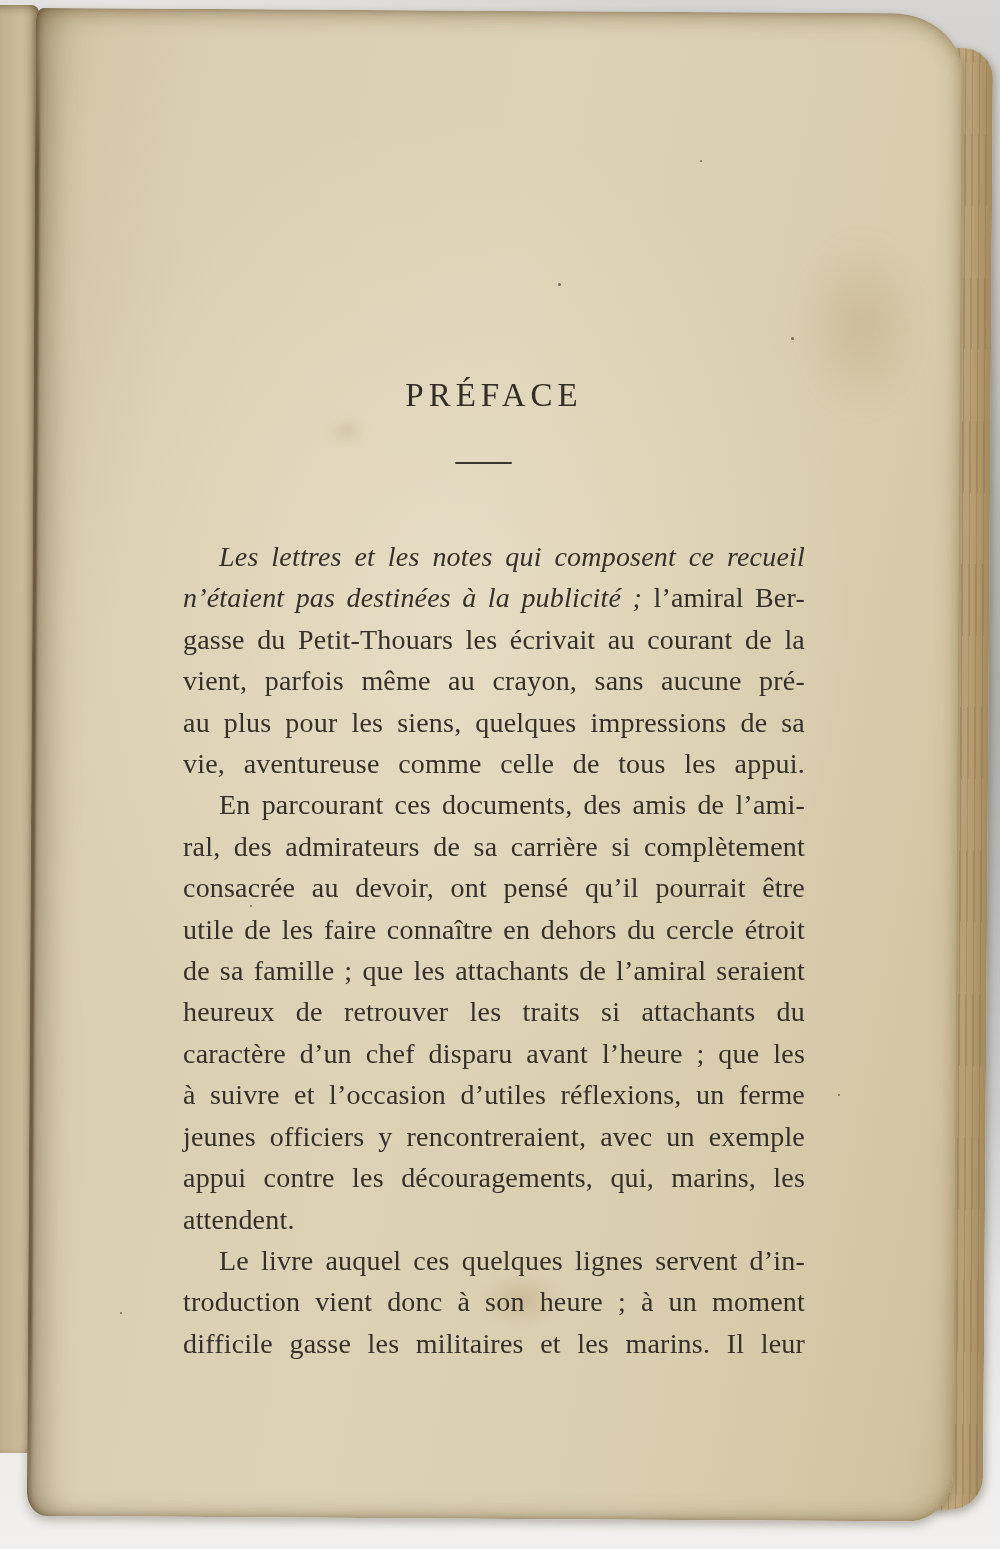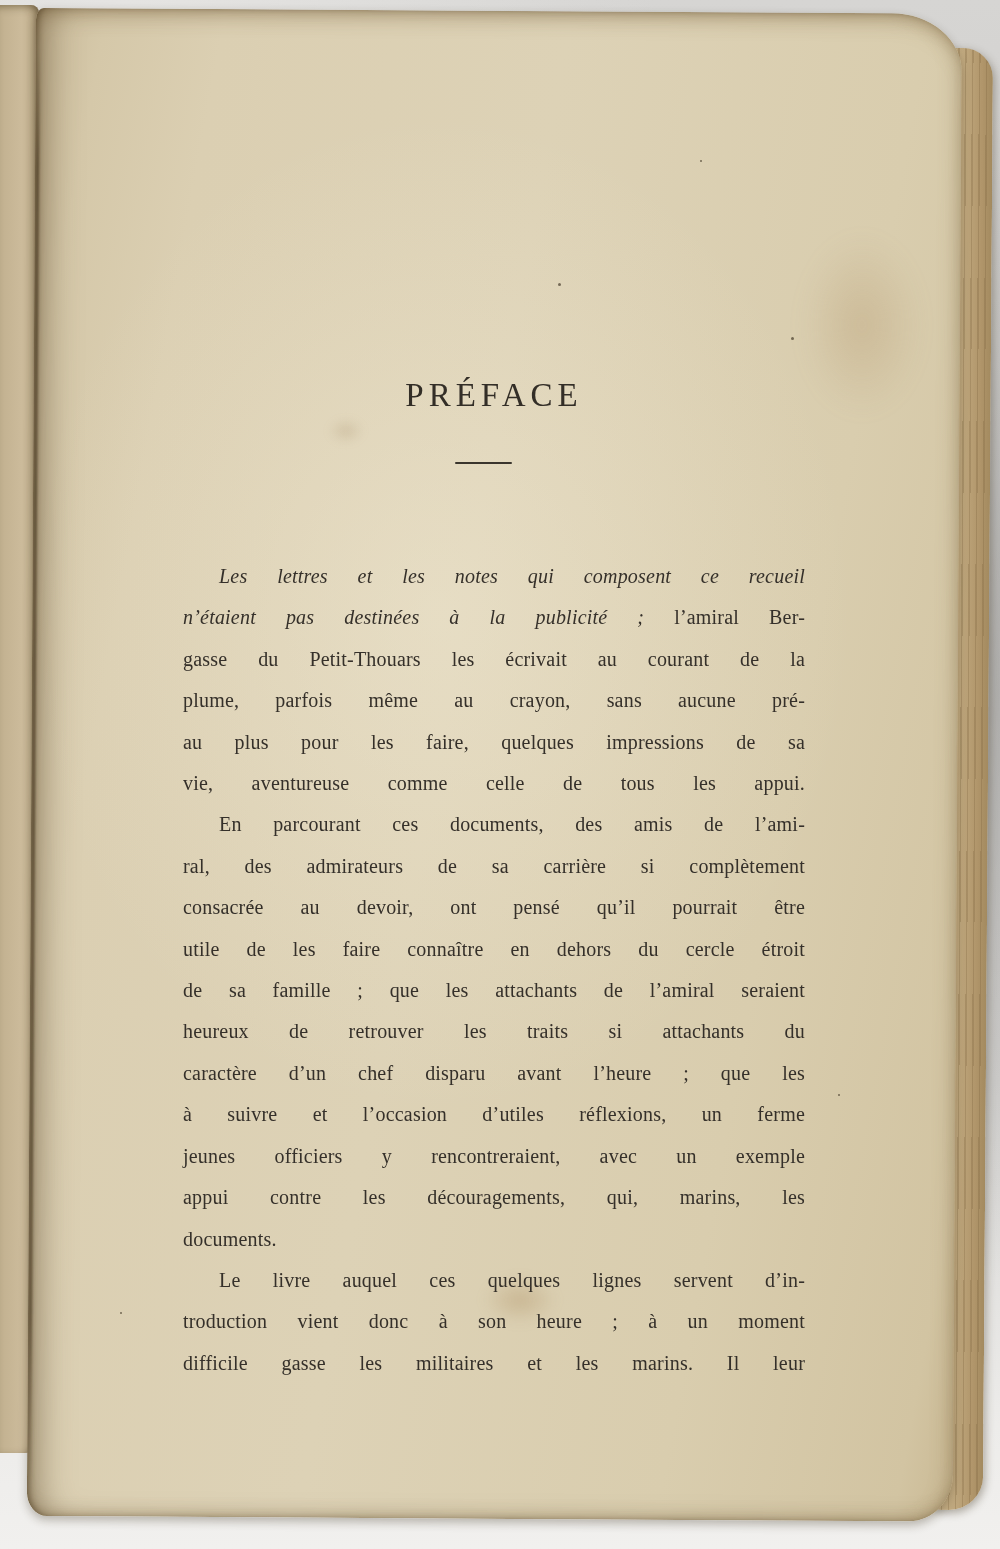--- a/index.html
+++ b/index.html
@@ -68,22 +68,22 @@
   .book-title{
     position:absolute;left:183px;top:377px;width:622px;
     text-align:center;font-size:33px;letter-spacing:5px;
     color:#332e27;font-weight:500;
   }
   .title-rule{
     position:absolute;left:455px;top:462px;width:57px;height:2px;
     background:#3a352d;border-radius:1px;
   }
   .text-block{
-    position:absolute;left:183px;top:556px;width:622px;
-    font-size:20px;line-height:41.4px;letter-spacing:.2px;
+    position:absolute;left:183px;top:536px;width:622px;
+    font-size:28px;line-height:41.4px;letter-spacing:.2px;
   }
   .line{white-space:nowrap;text-align:justify;text-align-last:justify;}
   .line.indent{padding-left:36px;}
   .line.last{text-align-last:left;}
   .line .it{font-style:italic;}
 </style>
 </head>
 <body>
 
 <div class="left-page"></div>
@@ -100,31 +100,31 @@
 <div class="speck sp5"></div>
 <div class="speck sp6"></div>
 
 <div class="content">
   <div class="book-title">PRÉFACE</div>
   <div class="title-rule"></div>
   <div class="text-block">
       <div class="line indent"><span class="it">Les lettres et les notes qui composent ce recueil</span></div>
       <div class="line"><span class="it">n’étaient pas destinées à la publicité ;</span><span> l’amiral Ber-</span></div>
       <div class="line"><span>gasse du Petit-Thouars les écrivait au courant de la</span></div>
-      <div class="line"><span>plume, parfois même au crayon, sans aucune pré-</span></div>
-      <div class="line"><span>au plus pour les faire, quelques impressions de sa</span></div>
+      <div class="line"><span>vient, parfois même au crayon, sans aucune pré-</span></div>
+      <div class="line"><span>au plus pour les siens, quelques impressions de sa</span></div>
       <div class="line"><span>vie, aventureuse comme celle de tous les appui.</span></div>
       <div class="line indent"><span>En parcourant ces documents, des amis de l’ami-</span></div>
       <div class="line"><span>ral, des admirateurs de sa carrière si complètement</span></div>
       <div class="line"><span>consacrée au devoir, ont pensé qu’il pourrait être</span></div>
       <div class="line"><span>utile de les faire connaître en dehors du cercle étroit</span></div>
       <div class="line"><span>de sa famille ; que les attachants de l’amiral seraient</span></div>
       <div class="line"><span>heureux de retrouver les traits si attachants du</span></div>
       <div class="line"><span>caractère d’un chef disparu avant l’heure ; que les</span></div>
       <div class="line"><span>à suivre et l’occasion d’utiles réflexions, un ferme</span></div>
       <div class="line"><span>jeunes officiers y rencontreraient, avec un exemple</span></div>
       <div class="line"><span>appui contre les découragements, qui, marins, les</span></div>
-      <div class="line last"><span>documents.</span></div>
+      <div class="line last"><span>attendent.</span></div>
       <div class="line indent"><span>Le livre auquel ces quelques lignes servent d’in-</span></div>
       <div class="line"><span>troduction vient donc à son heure ; à un moment</span></div>
       <div class="line"><span>difficile gasse les militaires et les marins. Il leur</span></div>
     </div>
 </div>
 
 </body></html>

